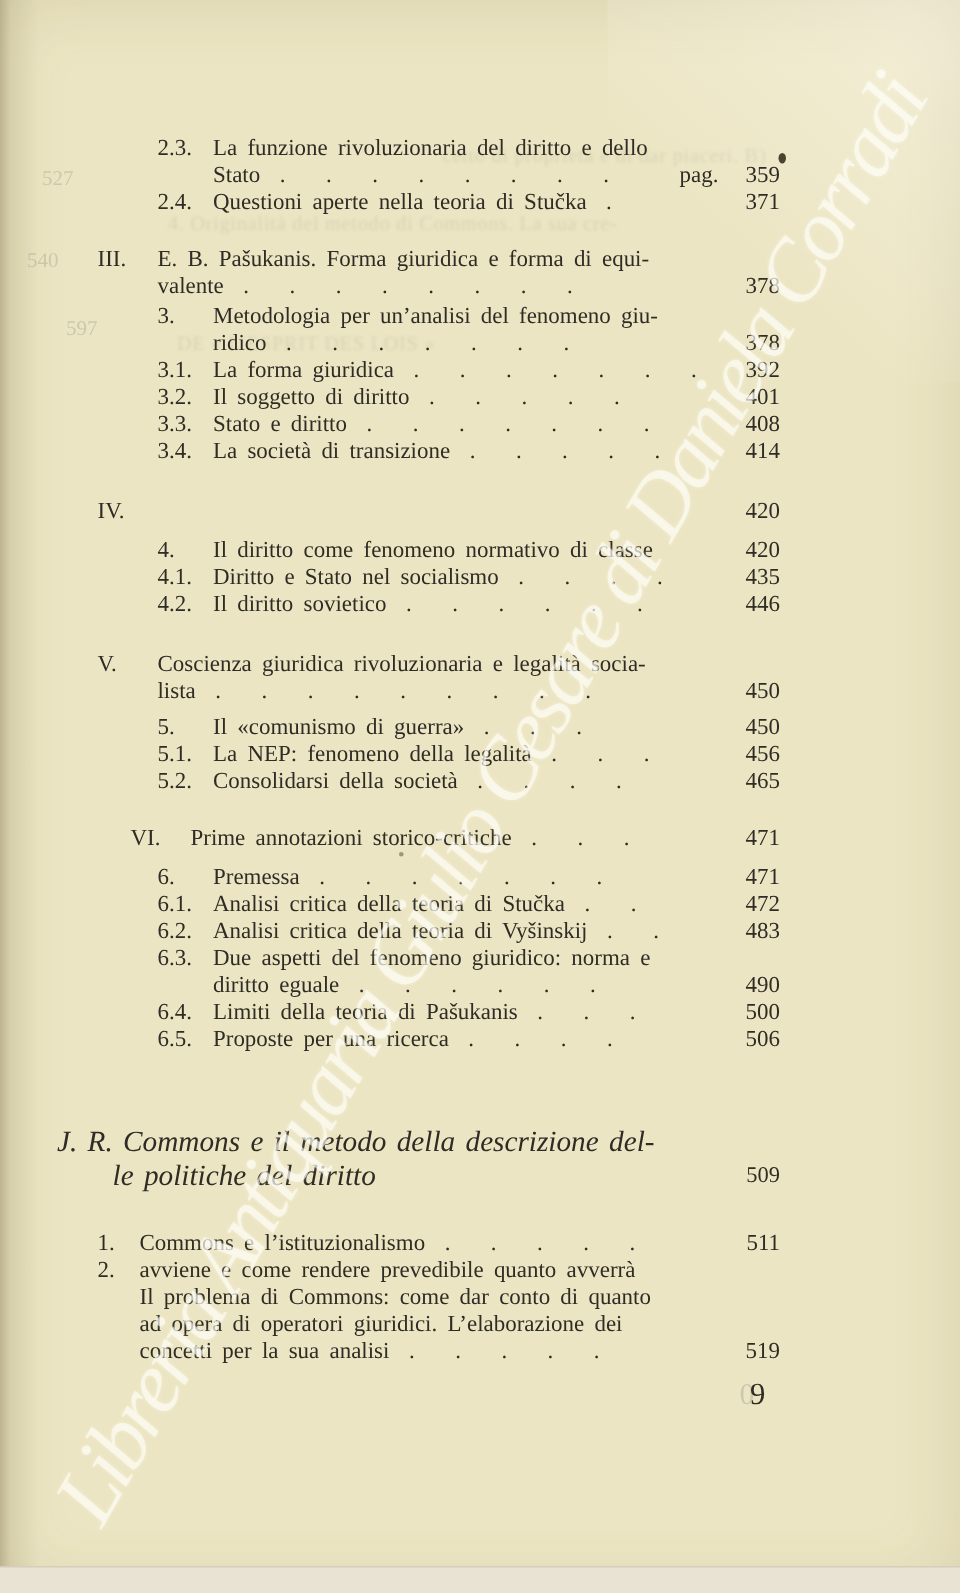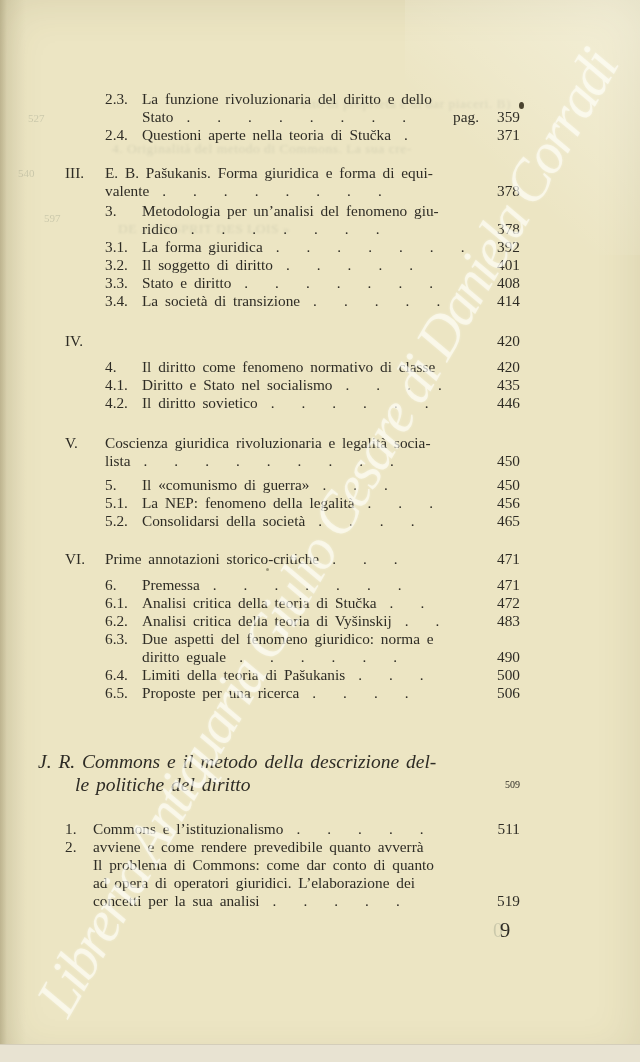--- a/index.html
+++ b/index.html
@@ -12,21 +12,21 @@
   .edge-bottom{position:absolute;left:0;bottom:0;width:100%;height:17px;z-index:4;pointer-events:none;
         background:#e8e3d2;border-top:1px solid rgba(110,100,60,.16);}
   .corner-sheen{position:absolute;top:0;right:0;width:235px;height:255px;z-index:2;pointer-events:none;
         background:linear-gradient(222deg,rgba(255,255,248,.34) 8%,rgba(255,255,248,.16) 40%,rgba(255,255,248,0) 65%);}
   .speck{position:absolute;border-radius:50%;z-index:3;}
   .s1{left:519px;top:102px;width:5px;height:7px;background:rgba(45,38,20,.85);}
   .s2{left:266px;top:568px;width:3px;height:3px;background:rgba(60,55,35,.45);}
 
   .ghost{position:absolute;z-index:1;color:#8e9480;white-space:nowrap;
          font-family:"Liberation Serif","DejaVu Serif",serif;}
-  .ghost.num{opacity:.34;filter:blur(.5px);font-size:11px;}
+  .ghost.num{opacity:.34;filter:blur(.5px);font-size:14px;}
   .ghost.line{opacity:.22;filter:blur(1px);font-size:13.5px;letter-spacing:.5px;}
 
   .content{position:absolute;left:65px;top:0;width:455px;padding-top:90px;z-index:3;
            font-size:15.3px;line-height:18px;word-spacing:3px;}
   .row{display:flex;}
   .row .num{flex:0 0 auto;white-space:nowrap;}
   .row.roman>.num{flex-basis:40px;}
   .row.sub{margin-left:40px;}
   .row.sub>.num{flex-basis:37px;}
   .row.item>.num{flex-basis:28px;}
@@ -37,21 +37,21 @@
           padding-left:13px;letter-spacing:27px;}
   .paglabel{flex:0 0 auto;margin-right:7px;}
   .pg{flex:0 0 auto;min-width:34px;text-align:right;white-space:nowrap;}
 
   .commons-heading{margin-top:48px;margin-bottom:0;font-size:19.5px;line-height:23px;word-spacing:2px;}
   .ch1{margin-left:-27px;}
   .ch2{margin-left:10px;display:flex;align-items:flex-start;}
   .it{font-style:italic;white-space:nowrap;}
   .rm{font-style:normal;white-space:nowrap;}
   .chsp{flex:1 1 0;min-width:0;}
-  .chpg{font-size:10px;}
+  .chpg{font-size:15px;}
   #commons-items .row:first-child{margin-top:24px;}
 
   .folio{position:absolute;left:500px;top:919px;z-index:3;font-size:20.5px;}
 
   .watermark{position:absolute;left:22px;top:993px;z-index:5;pointer-events:none;
       transform:rotate(-60deg);transform-origin:0 0;
       font-family:"Liberation Serif","DejaVu Serif",serif;font-style:italic;
       font-size:58px;letter-spacing:-3px;white-space:nowrap;
       color:rgba(255,255,250,.58);text-shadow:0 0 3px rgba(255,255,245,.38);}
 </style>
@@ -240,21 +240,21 @@
         <div class="row sub">
           <span class="num">5.2.</span>
           <div class="txt">
             <div class="line last">
               <span class="t">Consolidarsi della società</span>
               <span class="leader">....</span>
               <span class="pg">465</span>
             </div>
           </div>
         </div>
-        <div class="row roman" style="margin-top: 20px;">
+        <div class="row roman" style="margin-top: 20px; margin-left: 22px;">
           <span class="num">VI.</span>
           <div class="txt">
             <div class="line last">
               <span class="t">Prime annotazioni storico-critiche</span>
               <span class="leader">...</span>
               <span class="pg">471</span>
             </div>
           </div>
         </div>
         <div class="row sub" style="margin-top: 8px;">

